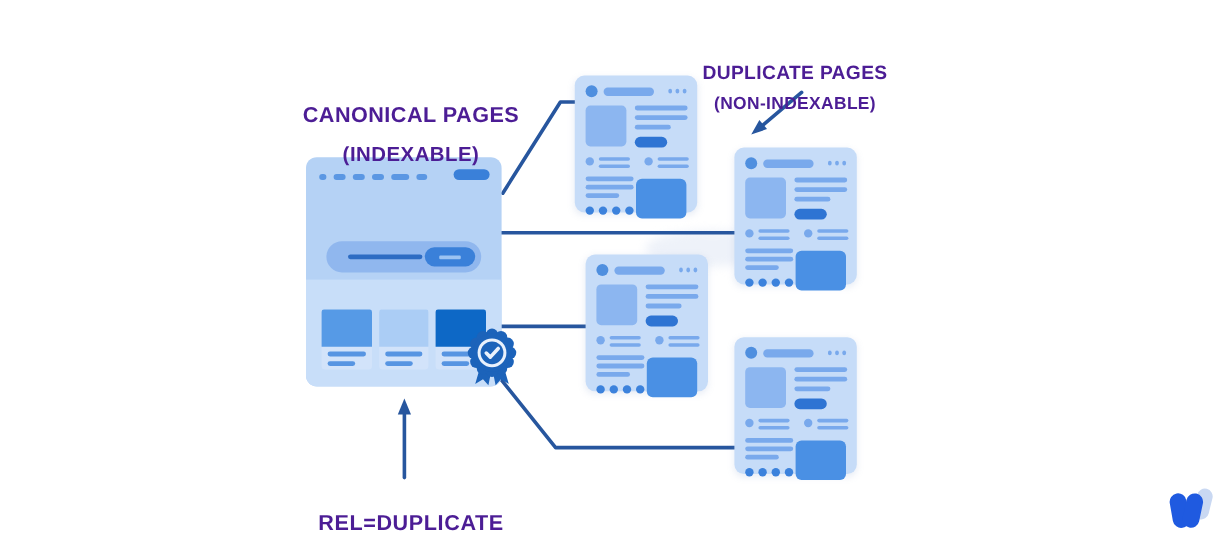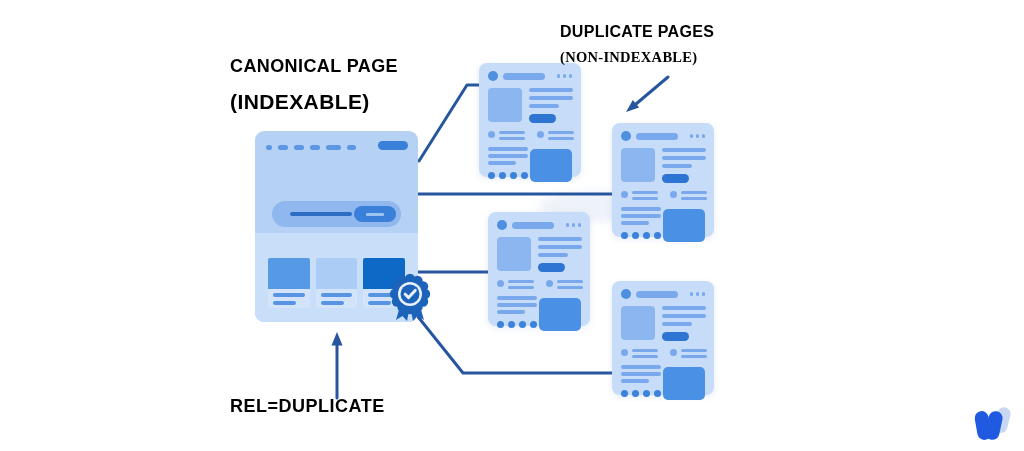--- a/index.html
+++ b/index.html
@@ -1,27 +1,27 @@
 <!DOCTYPE html>
 <html><head>
 <meta charset="utf-8">
 <style>
   html,body{margin:0;padding:0;background:#ffffff;}
   .canvas{
     position:relative;width:1024px;height:451px;background:#ffffff;overflow:hidden;
     font-family:"Liberation Sans",sans-serif;
   }
   
-  .label{position:absolute;text-align:left;color:#000000;font-weight:700;z-index:4;line-height:1.2;}
+  .label{position:absolute;text-align:center;color:#4c1d95;font-weight:700;z-index:4;line-height:1.2;margin-top:30px;}
   .canonical-label{left:230px;top:56px;width:225px;}
   .canonical-label .l1{font-size:18px;letter-spacing:.4px;}
-  .canonical-label .l2{font-size:21px;margin-top:11px;letter-spacing:.4px;}
+  .canonical-label .l2{font-size:17px;margin-top:11px;letter-spacing:.4px;}
   .duplicates-label{left:560px;top:22px;width:205px;}
   .duplicates-label .l1{font-size:16px;letter-spacing:.3px;}
-  .duplicates-label .l2{font-size:14.5px;margin-top:8px;letter-spacing:.3px;font-family:Liberation Serif, serif;}
+  .duplicates-label .l2{font-size:14.5px;margin-top:8px;letter-spacing:.3px;}
   .rel-label{left:230px;top:396px;width:225px;font-size:18px;letter-spacing:.5px;}
   
   svg.connectors{position:absolute;left:0;top:0;z-index:1;pointer-events:none;}
   .conn{stroke:#27569e;stroke-width:3;fill:none;stroke-linecap:round;stroke-linejoin:round;}
   .arrowhead{fill:#27569e;stroke:none;}
   
   .blob{position:absolute;left:538px;top:192px;width:112px;height:30px;border-radius:50%;
         background:#eef2f9;filter:blur(4px);z-index:0;}
   
   .canonical-page{position:absolute;left:255px;top:131px;width:163px;height:191px;
@@ -84,21 +84,21 @@
     <line class="conn" x1="417" y1="194" x2="613" y2="194"></line>
     <line class="conn" x1="417" y1="272" x2="490" y2="272"></line>
     <polyline class="conn" points="415,313 463,373 613,373"></polyline>
     <line class="conn" x1="668" y1="77" x2="636" y2="104"></line>
     <polygon class="arrowhead" points="626,112 632.8,99.9 639.2,107.6"></polygon>
     <line class="conn" x1="337" y1="398" x2="337" y2="344"></line>
     <polygon class="arrowhead" points="337,332 331.5,345.5 342.5,345.5"></polygon>
   </svg>
 
   <div class="label canonical-label">
-    <div class="l1">CANONICAL PAGE</div>
+    <div class="l1">CANONICAL PAGES</div>
     <div class="l2">(INDEXABLE)</div>
   </div>
 
   <div class="label duplicates-label">
     <div class="l1">DUPLICATE PAGES</div>
     <div class="l2">(NON-INDEXABLE)</div>
   </div>
 
   <div class="label rel-label">REL=DUPLICATE</div>
 

